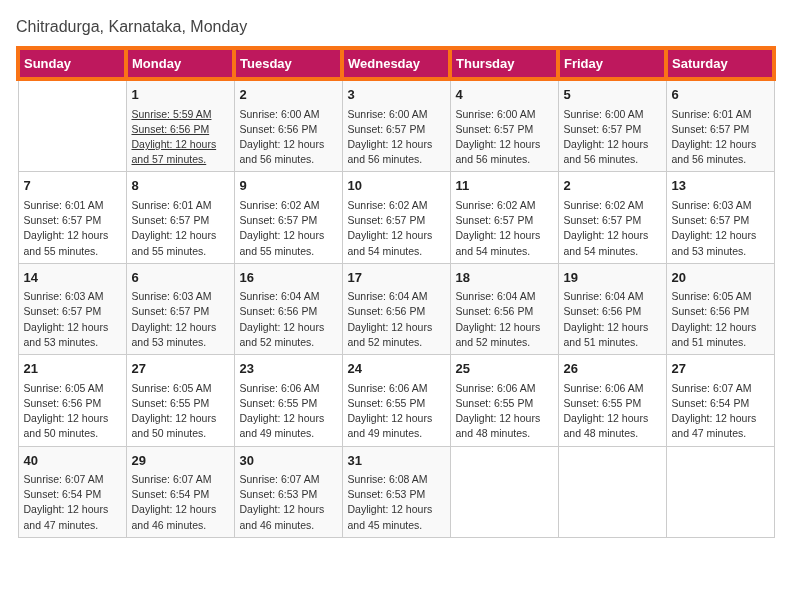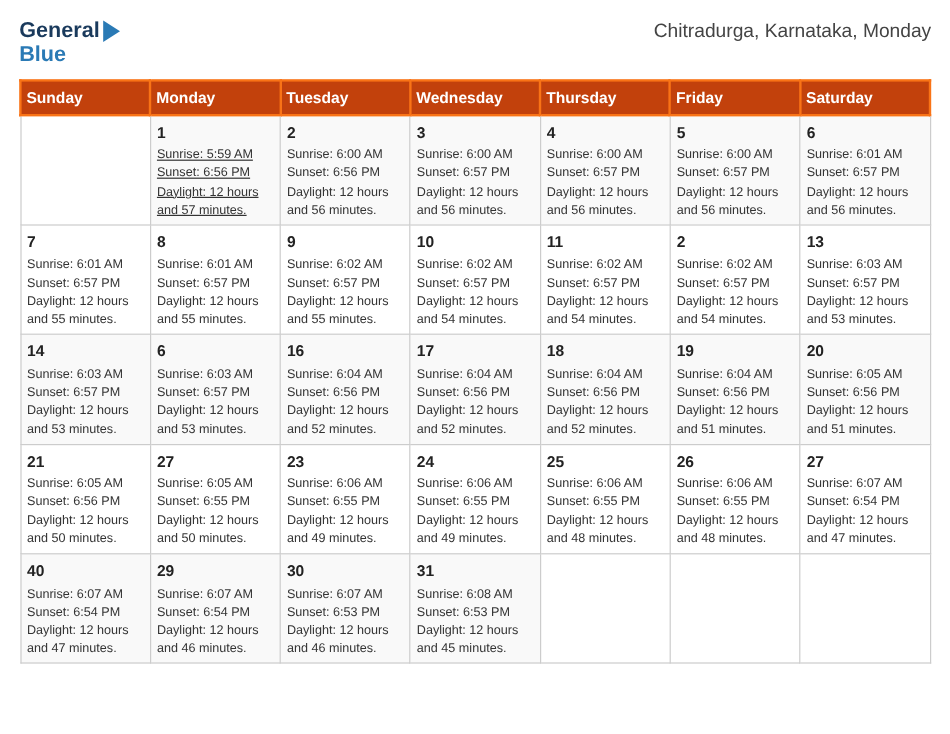--- a/index.html
+++ b/index.html
@@ -39,27 +39,27 @@
       font-size: 16px;
       color: #444;
       margin-top: 2px;
     }
     table {
       width: 100%;
       border-collapse: collapse;
       font-size: 11px;
     }
     thead tr th {
-      background: #c2410c;
+      background: #be185d;
       color: #fff;
       padding: 6px 4px;
       text-align: left;
       font-size: 13px;
       font-weight: bold;
-      border: 2px solid #f97316;
+      border: 4px solid #f97316;
     }
     tbody tr td {
       vertical-align: top;
       padding: 4px 5px;
       border: 1px solid #ccc;
       width: calc(100% / 7);
       min-height: 70px;
       line-height: 1.5;
     }
     tbody tr:nth-child(odd) td { background: #f9f9f9; }
@@ -75,29 +75,20 @@
       color: #333;
       font-size: 10.5px;
       line-height: 1.45;
     }
     .empty-cell { background: #fff !important; }
   </style>
 </head>
 <body>
 
 <div class="header-area">
-  <div class="logo">
-    <div style="display:flex;flex-direction:column;align-items:flex-start;">
-      <div style="display:flex;align-items:center;">
-        <span class="logo-text">General</span>
-        <div style="width:0;height:0;border-left:14px solid #2a7ab5;border-top:9px solid transparent;border-bottom:9px solid transparent;margin-left:3px;margin-top:1px;"></div>
-      </div>
-      <span class="logo-text logo-blue">Blue</span>
-    </div>
-  </div>
   <div class="title-area">
     <div class="location-title">Chitradurga, Karnataka, Monday</div>
   </div>
 </div>
 
 <table>
   <thead>
     <tr id="header-row">
         <th>Sunday</th>
         <th>Monday</th>

